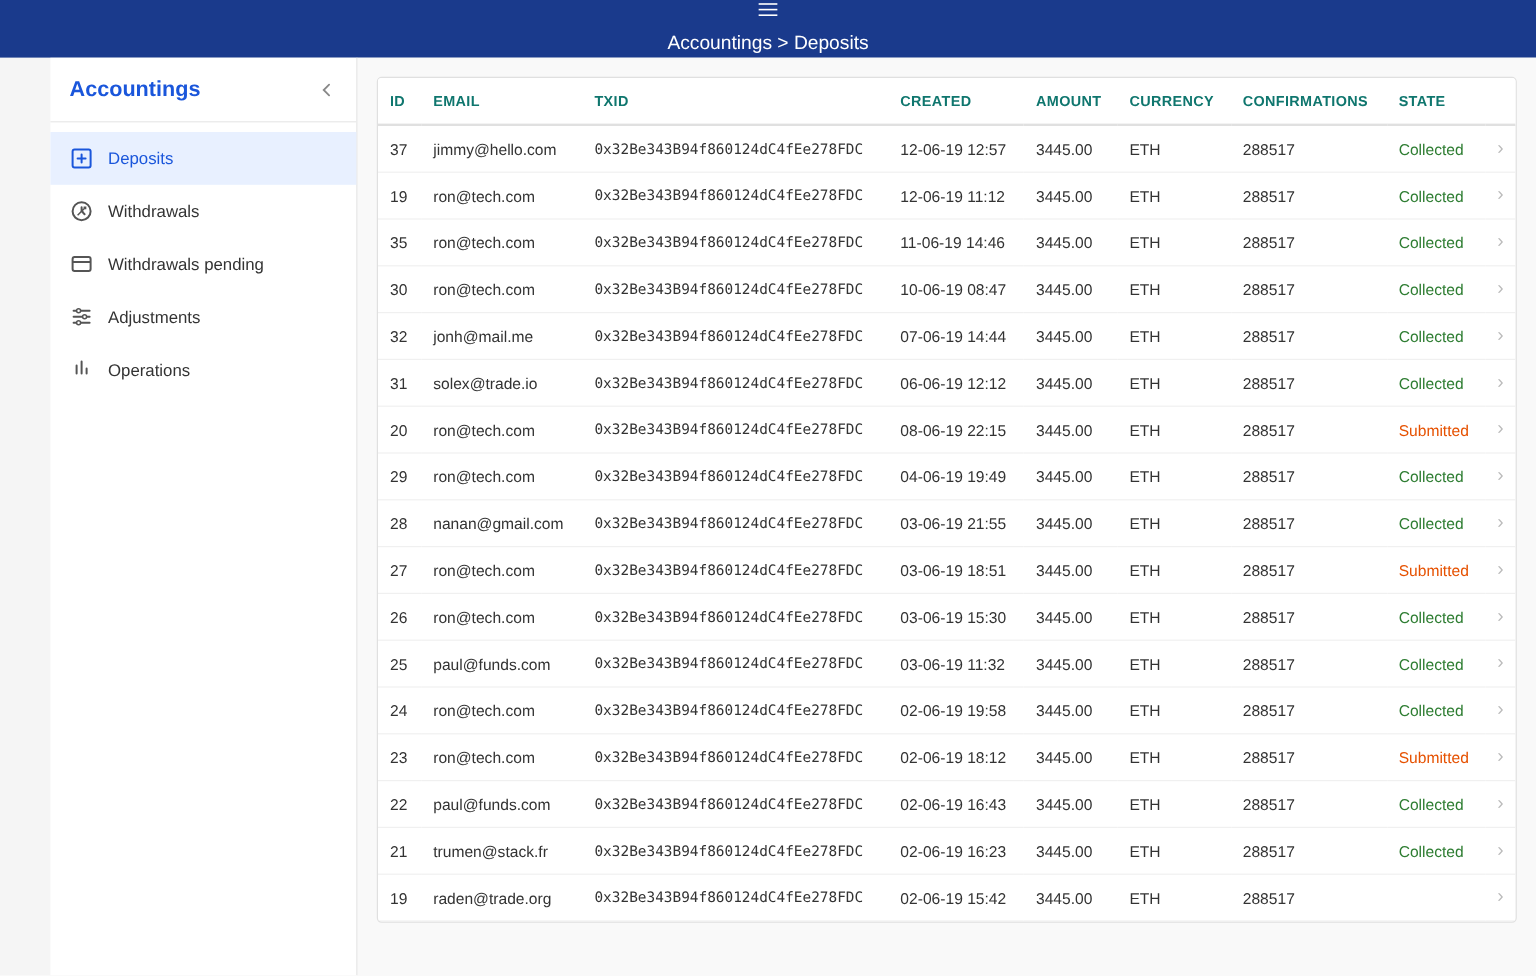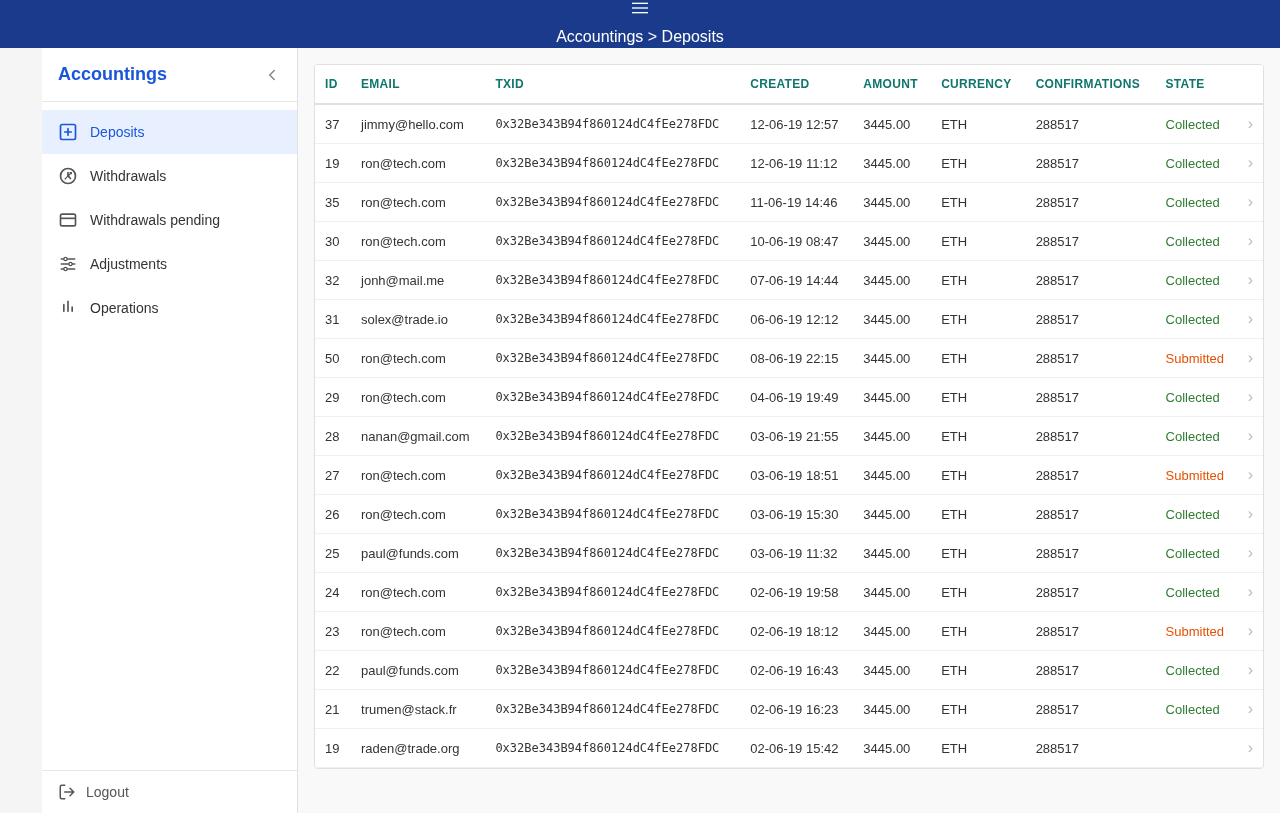--- a/index.html
+++ b/index.html
@@ -232,28 +232,20 @@
         <span>Adjustments</span>
       </div>
       <div class="sidebar-item">
         <svg viewBox="0 0 24 24">
             <path d="M7 16V8M12 16V4M17 16v-5" stroke="#555" stroke-width="2" stroke-linecap="round"></path>
           </svg>
         <span>Operations</span>
       </div>
     </nav>
 
-    <div class="sidebar-footer">
-      <div class="sidebar-footer-item">
-        <svg viewBox="0 0 24 24">
-            <path d="M9 21H5a2 2 0 0 1-2-2V5a2 2 0 0 1 2-2h4M16 17l5-5-5-5M21 12H9" fill="none" stroke="#555" stroke-width="2" stroke-linecap="round" stroke-linejoin="round"></path>
-          </svg>
-        <span>Logout</span>
-      </div>
-    </div>
   </div>
 
   <div class="content">
     <div class="table-card">
       <table>
         <thead>
           <tr>
             <th>ID</th>
             <th>Email</th>
             <th>TxID</th>
@@ -326,21 +318,21 @@
       <td>solex@trade.io</td>
       <td style="font-size:12px;font-family:monospace;">0x32Be343B94f860124dC4fEe278FDC</td>
       <td>06-06-19 12:12</td>
       <td>3445.00</td>
       <td>ETH</td>
       <td>288517</td>
       <td><span class="state-collected">Collected</span></td>
       <td class="chevron-cell">›</td>
     </tr>
             <tr>
-      <td>50</td>
+      <td>20</td>
       <td>ron@tech.com</td>
       <td style="font-size:12px;font-family:monospace;">0x32Be343B94f860124dC4fEe278FDC</td>
       <td>08-06-19 22:15</td>
       <td>3445.00</td>
       <td>ETH</td>
       <td>288517</td>
       <td><span class="state-submitted">Submitted</span></td>
       <td class="chevron-cell">›</td>
     </tr>
             <tr>

